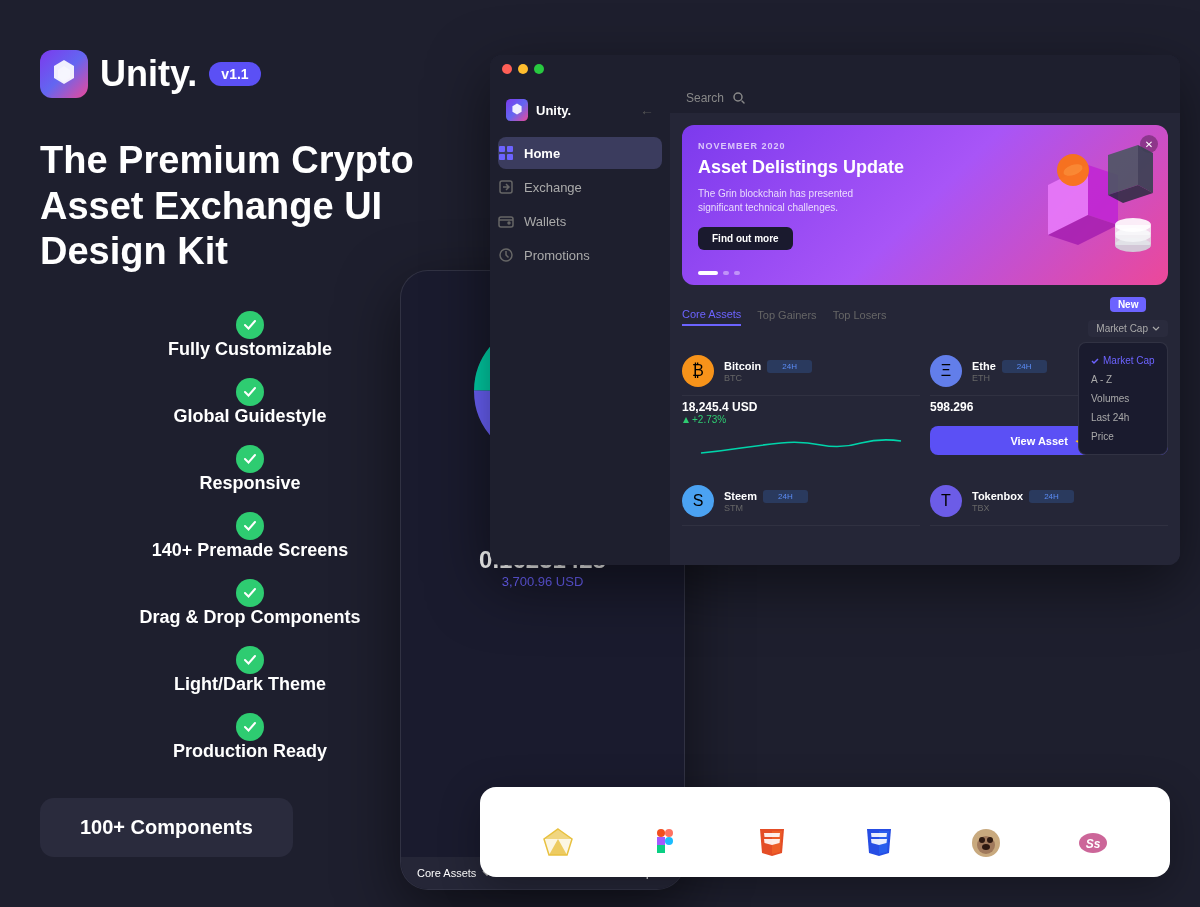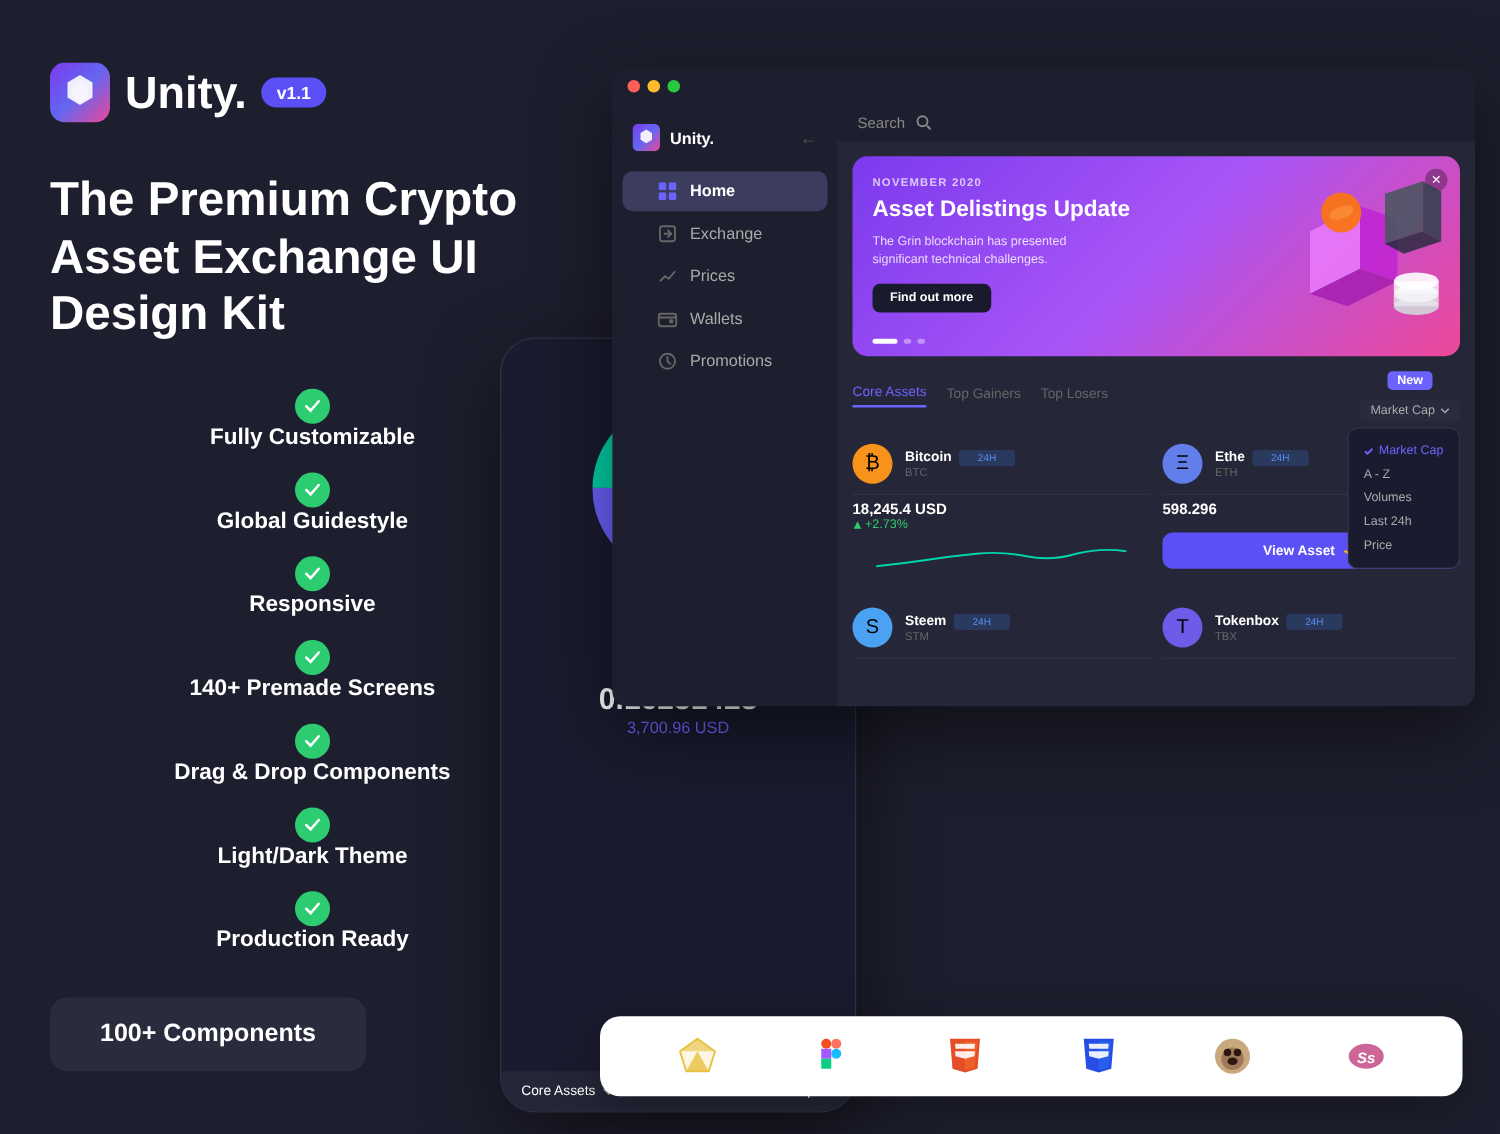--- a/index.html
+++ b/index.html
@@ -151,22 +151,23 @@
 
     .sidebar-nav {
       display: flex;
       flex-direction: column;
       gap: 2px;
       padding: 0 8px;
     }
 
     .nav-item {
       display: flex;
+      align-items: center;
       gap: 10px;
-      padding: 8px 28px;
+      padding: 8px 0;
       border-radius: 8px;
       cursor: pointer;
     }
 
     .nav-item.active {
       background: #3b3c5e;
     }
 
     .nav-item-text {
       font-size: 13px;
@@ -517,24 +518,24 @@
     
     .tools-row {
       position: absolute;
       bottom: 30px;
       left: 480px;
       right: 30px;
       background: white;
       border-radius: 16px;
       padding: 14px 24px;
       display: flex;
-      align-items: center;
+      align-items: flex-end;
       justify-content: space-around;
       box-shadow: 0 10px 40px rgba(0,0,0,0.3);
-      height: 64px;
+      height: 90px;
     }
 
     .tool-icon {
       width: 40px;
       height: 40px;
       display: flex;
       align-items: center;
       justify-content: center;
       font-size: 24px;
     }
@@ -705,26 +706,20 @@
               <rect x="9" y="9" width="6" height="6" rx="1"></rect>
             </svg>
           <span class="nav-item-text">Home</span>
         </div>
         <div class="nav-item">
           <svg class="nav-icon" viewBox="0 0 16 16" fill="none" stroke="currentColor" stroke-width="1.5">
               <rect x="2" y="2" width="12" height="12" rx="2"></rect>
               <path d="M5 8h6M8 5l3 3-3 3"></path>
             </svg>
           <span class="nav-item-text">Exchange</span>
-        </div>
-        <div class="nav-item">
-          <svg class="nav-icon" viewBox="0 0 16 16" fill="none" stroke="currentColor" stroke-width="1.5">
-              <path d="M2 12l4-4 3 2 5-6"></path>
-            </svg>
-          <span class="nav-item-text">Prices</span>
         </div>
         <div class="nav-item">
           <svg class="nav-icon" viewBox="0 0 16 16" fill="none" stroke="currentColor" stroke-width="1.5">
               <rect x="1" y="4" width="14" height="10" rx="2"></rect>
               <path d="M1 7h14"></path>
               <circle cx="11" cy="10" r="1" fill="currentColor"></circle>
             </svg>
           <span class="nav-item-text">Wallets</span>
         </div>
         <div class="nav-item">

